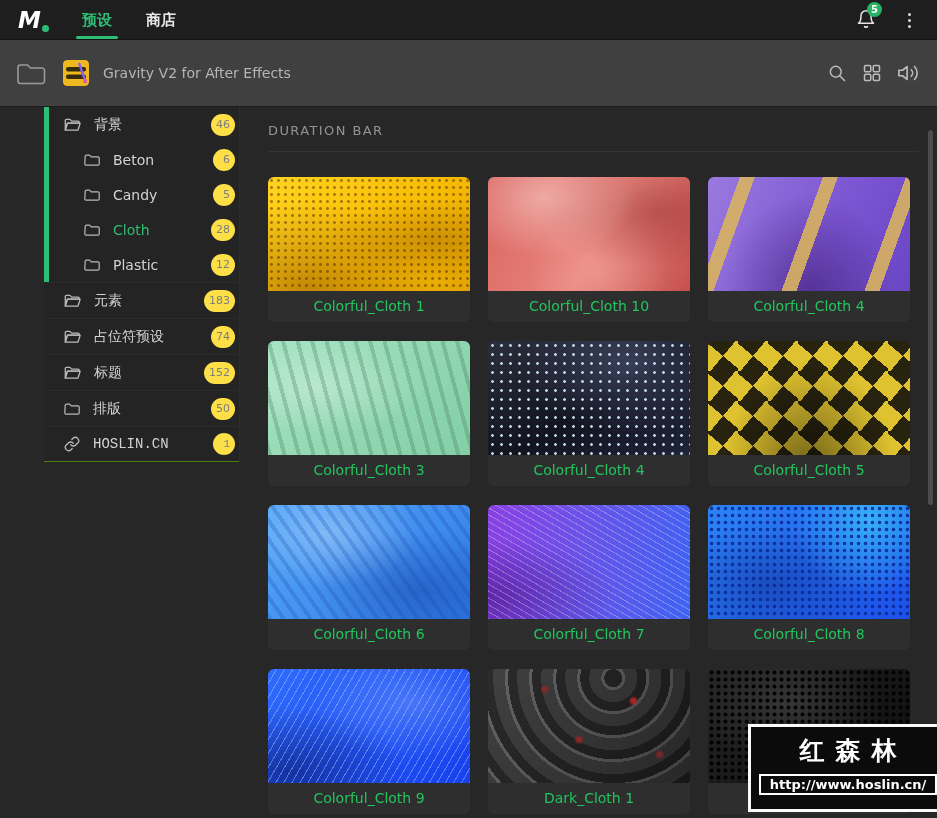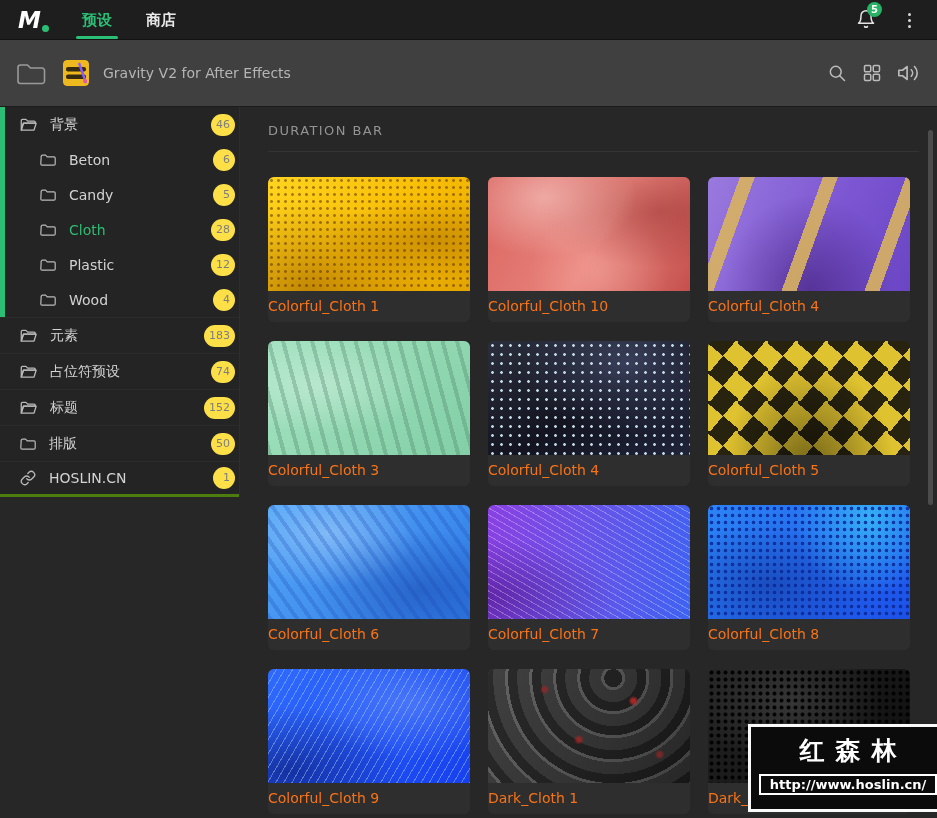--- a/index.html
+++ b/index.html
@@ -47,33 +47,33 @@
     height:67px; background:#404040; display:flex; align-items:center;
     border-bottom:1px solid #1c1c1c; padding:0 20px 0 16px; position:relative;
   }
   .pack-thumb { width:26px; height:26px; border-radius:4px; margin:0 14px 0 16px; }
   .pack-title { font-size:14px; color:#b5b5b5; }
   .toolbar-right { position:absolute; right:18px; display:flex; align-items:center; gap:15px; color:#bcbcbc; }
   .tool-icon { cursor:pointer; }
 
   
   .layout { display:flex; height:710px; }
-  .sidebar { width:240px; flex:none; }
+  .sidebar { width:240px; flex:none;padding-left:44px; }
   .side-list { border-right:1px solid #2d2d2d; background:#232423; }
   .side-row {
     height:35px; display:flex; align-items:center; padding-left:20px;
     font-size:14px; cursor:pointer; position:relative;
   }
   .side-row .row-icon { margin-right:13px; color:#b9b9b9; flex:none; }
   .side-row .row-label { flex:1; color:#d3d3d3; white-space:nowrap; }
   .group-block { border-left:5px solid #2cbe74; }
   .group-block .side-row { padding-left:15px; }
   .group-block .side-row.child { padding-left:35px; }
   .side-row.toplevel { height:36px; border-top:1px solid #2b2b2b; }
-  .side-list .last-divider { border-bottom:3px solid #4d7c0f; }
+  .side-list .last-divider { border-bottom:1px solid #4d7c0f;font-family:Liberation Mono, monospace; }
   .row-label.active-green { color:#2ebd72; }
   .count-badge {
     min-width:22px; height:22px; padding:0 5px; margin-right:4px;
     background:#fde047; color:#7e7e7e; font-size:11px;
     border-radius:11px; text-align:right; line-height:22px; flex:none;
   }
 
   
   .main { flex:1; padding:16px 8px 0 28px; position:relative; }
   .section-title { font-size:13px; letter-spacing:1.4px; color:#939393; }
@@ -81,22 +81,22 @@
   .card-grid {
     margin-top:25px; display:grid; grid-template-columns:repeat(3,202px);
     column-gap:18px; row-gap:19px;
   }
   .card {
     width:202px; height:145px; border-radius:6px; overflow:hidden;
     background:#2e2e2e; cursor:pointer;
   }
   .thumb { width:100%; height:114px; }
   .card-label {
-    height:31px; line-height:31px; text-align:left;
-    font-size:14px; color:#f97316; background:#2e2e2e;
+    height:31px; line-height:31px; text-align:center;
+    font-size:14px; color:#22c55e; background:#2e2e2e;
   }
 
   
   .scroll-thumb {
     position:absolute; right:4px; top:130px; width:5px; height:375px;
     border-radius:3px; background:#4c4c4c;
   }
 
   
   .watermark {
@@ -209,27 +209,20 @@
           <span class="row-label active-green">Cloth</span>
           <span class="count-badge">28</span>
         </div>
         <div class="side-row child">
           <svg class="row-icon" width="16" height="14" viewBox="0 0 20 17" fill="none" stroke="currentColor" stroke-width="1.5" stroke-linejoin="round">
             <path d="M1.5 4 a1.5 1.5 0 0 1 1.5-1.5 h4 l2 2 h8.5 a1.5 1.5 0 0 1 1.5 1.5 v7.5 a1.5 1.5 0 0 1 -1.5 1.5 h-15 a1.5 1.5 0 0 1 -1.5 -1.5 z"></path>
           </svg>
           <span class="row-label">Plastic</span>
           <span class="count-badge">12</span>
         </div>
-        <div class="side-row child">
-          <svg class="row-icon" width="16" height="14" viewBox="0 0 20 17" fill="none" stroke="currentColor" stroke-width="1.5" stroke-linejoin="round">
-            <path d="M1.5 4 a1.5 1.5 0 0 1 1.5-1.5 h4 l2 2 h8.5 a1.5 1.5 0 0 1 1.5 1.5 v7.5 a1.5 1.5 0 0 1 -1.5 1.5 h-15 a1.5 1.5 0 0 1 -1.5 -1.5 z"></path>
-          </svg>
-          <span class="row-label">Wood</span>
-          <span class="count-badge">4</span>
-        </div>
       </div>
 
       <div class="side-row toplevel">
         <svg class="row-icon" width="17" height="15" viewBox="0 0 20 17" fill="none" stroke="currentColor" stroke-width="1.5" stroke-linejoin="round">
           <path d="M1.5 4 a1.5 1.5 0 0 1 1.5-1.5 h4 l2 2 h7.5 a1.5 1.5 0 0 1 1.5 1.5 v1 h-14 l-2.5 8 z"></path>
             <path d="M4 7 h15 l-2.5 8 h-15 z"></path>
         </svg>
         <span class="row-label">元素</span>
         <span class="count-badge">183</span>
       </div>

